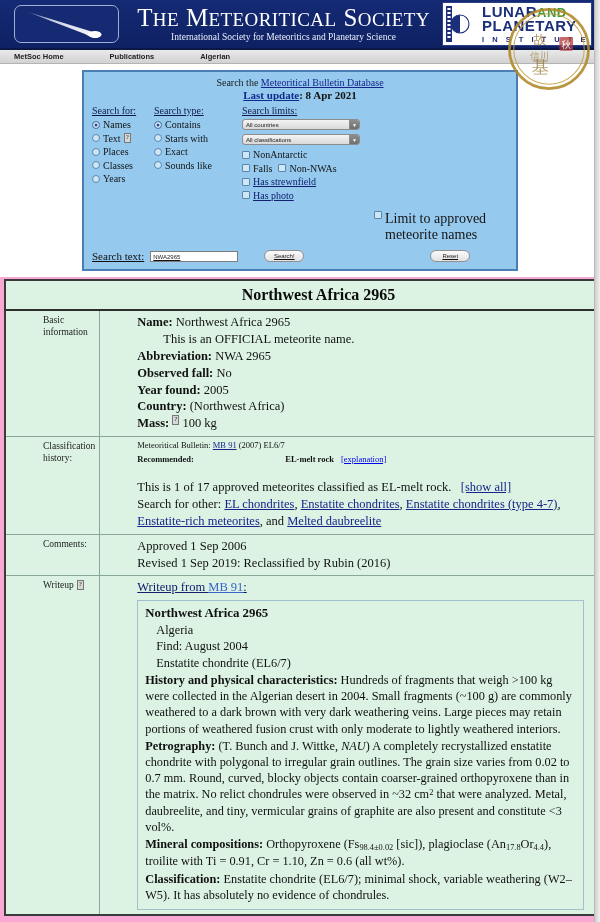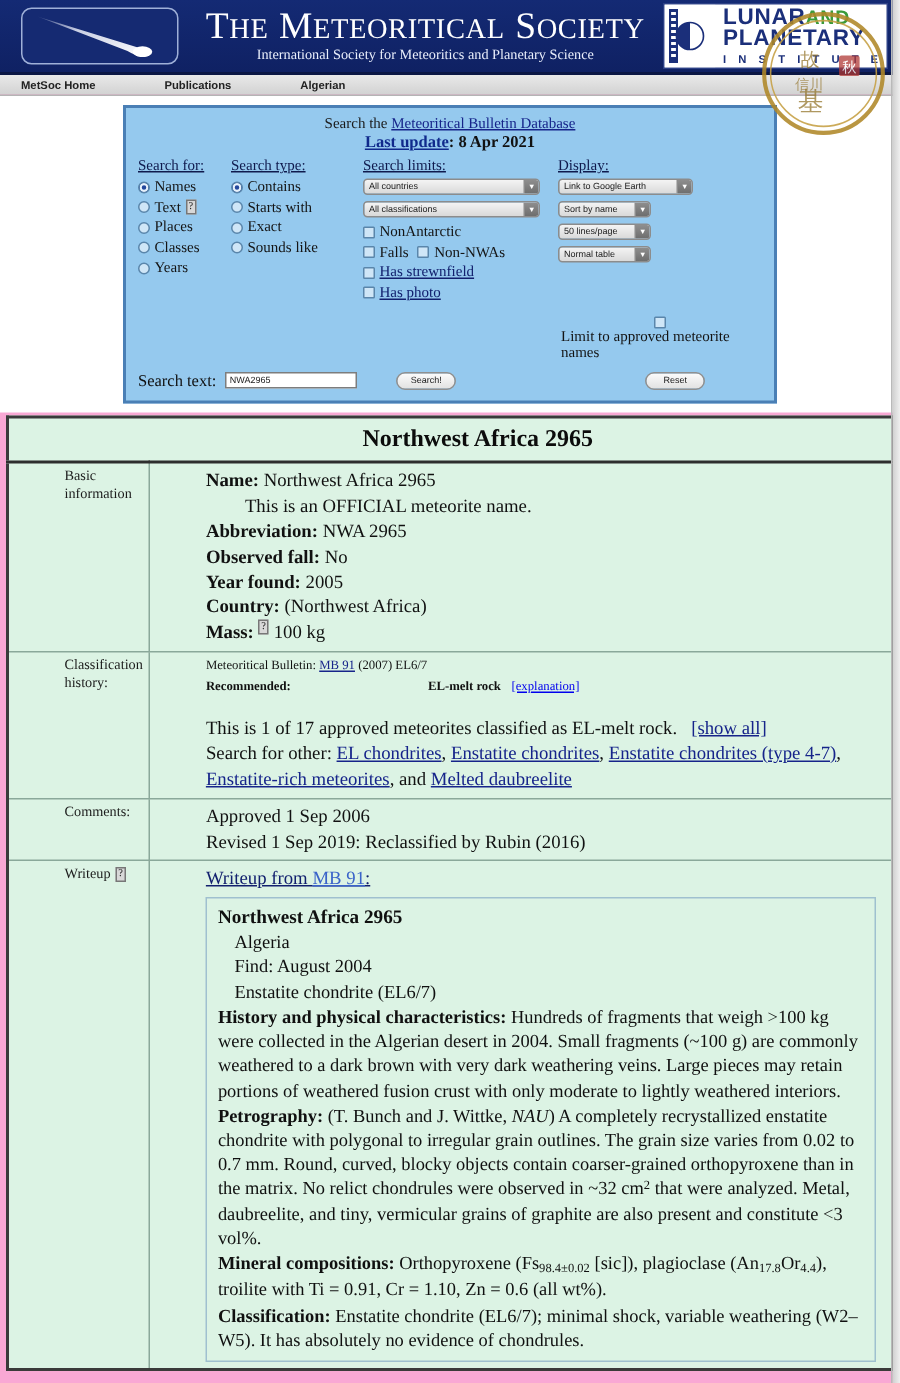--- a/index.html
+++ b/index.html
@@ -135,23 +135,23 @@
     display:flex; align-items:center; justify-content:center;
     color:#fff; font-size: 5px;
   }
   .sel.w118 { width: 118px; }
   .sel.w90 { width: 90px; } .sel.w62 { width: 62px; }
   .sel.w42 { width: 42px; } .sel.w74 { width: 74px; }
   .whatsnew {
     text-align:center; font-weight:bold; font-size:11px; color:#10184a;
     line-height: 1.15; margin: 7px 0 3px 0;
   }
-  .limitrow { display:flex; align-items:center; margin-top: 8px; font-size:10px; color:#141414;flex-direction:column;}
+  .limitrow { display:flex; margin-top: 8px; font-size:14px; color:#141414;}
   .bottomrow {
-    display:flex; align-items:flex-start; margin-top: 7px; font-size: 11px; color:#101010;
+    display:flex; align-items:flex-end; margin-top: 7px; font-size: 11px; color:#101010;text-decoration:underline;
   }
   .txtinput {
     width: 88px; height: 11px; margin-left: 6px;
     background:#fff; border:1px solid #7d7d7d;
     font-family:"Liberation Sans", sans-serif; font-size:6px;
     color:#222; padding: 0 2px; line-height: 11px;
   }
   .btn {
     height: 12px; min-width: 40px; padding: 0 7px;
     background: linear-gradient(180deg,#fbfbfb 0%,#e2e2e2 100%);
@@ -357,39 +357,20 @@
           <div class="opt">
             <span class="cbx"></span>
             <span class="ul">Has strewnfield</span>
           </div>
           <div class="opt">
             <span class="cbx"></span>
             <span class="ul">Has photo</span>
           </div>
         </div>
 
-        <div class="col4">
-          <div class="colhead">Display:</div>
-          <div class="sel w90">
-            <span>Link to Google Earth</span>
-            <span class="arw">▼</span>
-          </div>
-          <div class="sel w62">
-            <span>Sort by name</span>
-            <span class="arw">▼</span>
-          </div>
-          <div class="sel w62">
-            <span>50 lines/page</span>
-            <span class="arw">▼</span>
-          </div>
-          <div class="sel w62">
-            <span>Normal table</span>
-            <span class="arw">▼</span>
-          </div>
-        </div>
 
       </div>
 
       <div class="limitrow" style="margin-left:282px">
         <span class="cbx"></span>
         <span>Limit to approved meteorite names</span>
       </div>
 
       <div class="bottomrow">
         <span>Search text:</span>

